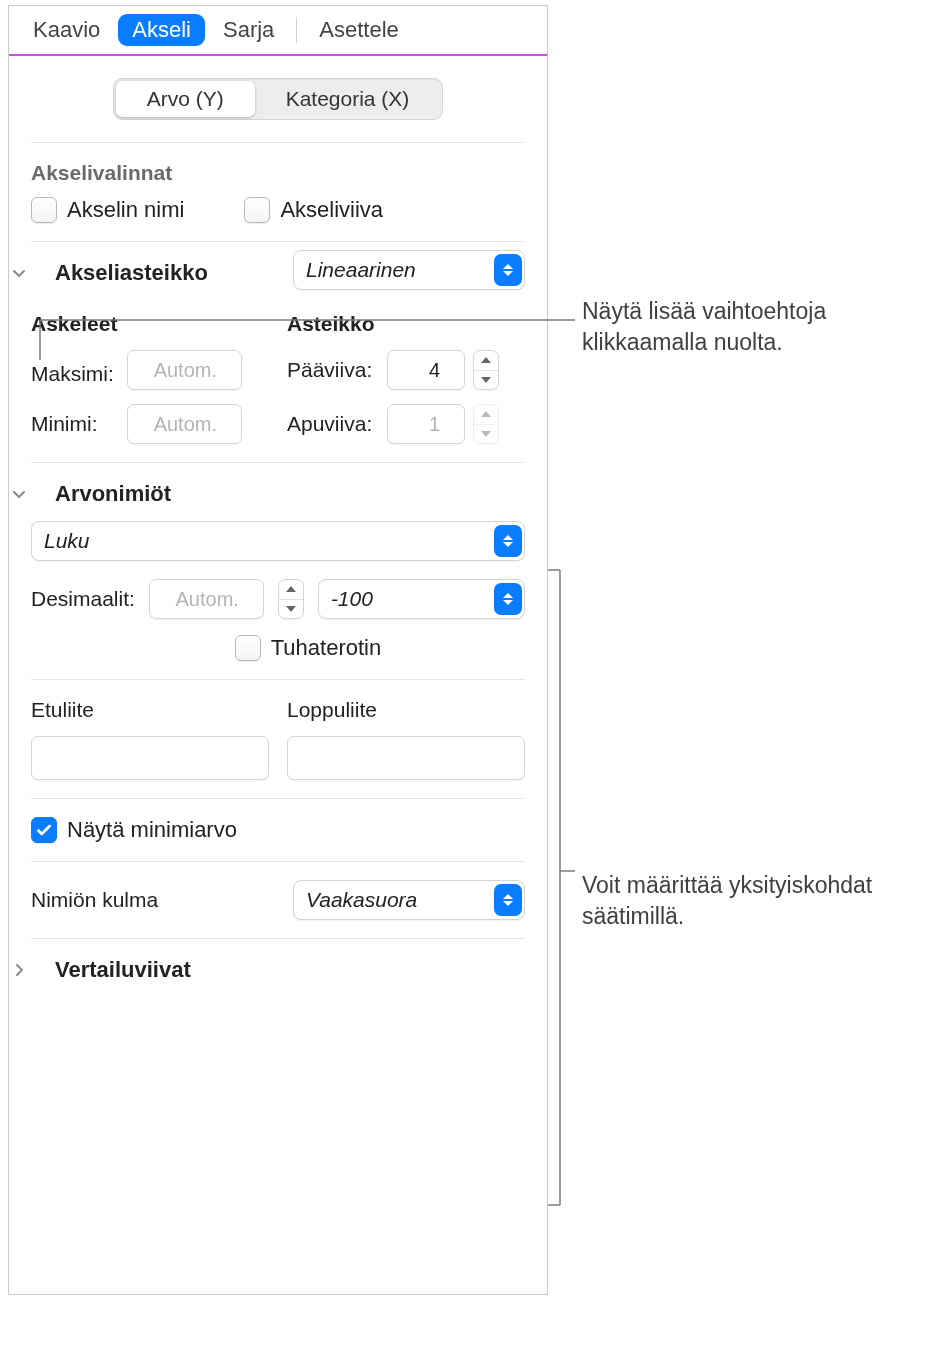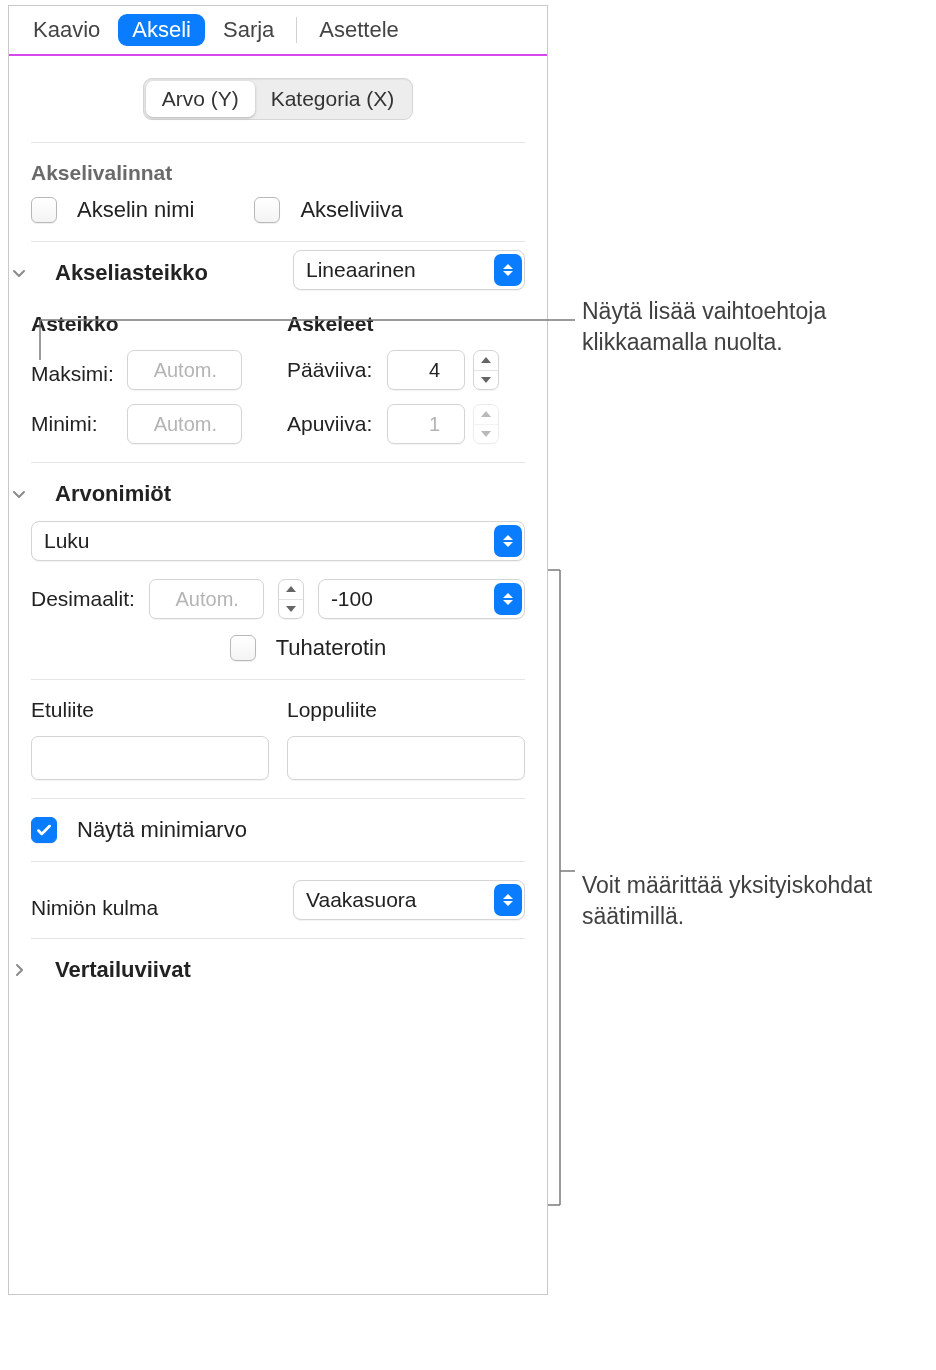--- a/index.html
+++ b/index.html
@@ -55,21 +55,21 @@
   }
   .segmented {
     display: flex;
     background: #ededed;
     border: 1px solid #d6d6d6;
     border-radius: 9px;
     padding: 2px;
     box-shadow: 0 1px 1px rgba(0,0,0,0.05) inset;
   }
   .seg-btn {
-    padding: 6px 16px;
+    padding: 6px 31px;
     border-radius: 7px;
     color: #333;
     cursor: pointer;
     font-size: 21px;
   }
   .seg-btn.active {
     background: #fff;
     box-shadow: 0 1px 3px rgba(0,0,0,0.25);
   }
   
@@ -87,21 +87,21 @@
   }
   .row {
     display: flex;
     align-items: center;
     gap: 12px;
   }
   
   .checkbox {
     display: flex;
     align-items: center;
-    gap: 20px;
+    gap: 10px;
     cursor: pointer;
   }
   .cb-box {
     width: 26px; height: 26px;
     border: 1px solid #b8b8b8;
     border-radius: 6px;
     background: linear-gradient(#fff,#f4f4f4);
     box-shadow: 0 1px 1px rgba(0,0,0,0.07);
     display: flex; align-items: center; justify-content: center;
   }
@@ -141,20 +141,21 @@
     height: 40px;
     background: #fff;
     box-shadow: 0 1px 1px rgba(0,0,0,0.05);
     cursor: pointer;
     padding: 0 2px 0 12px;
   }
   .popup .popup-text {
     flex: 1;
     font-size: 21px;
     color: #222;
+    font-style: italic;
   }
   .popup .popup-knob {
     width: 28px; height: 32px;
     border-radius: 7px;
     background: #0a7cff;
     display: flex; flex-direction: column;
     align-items: center; justify-content: center;
     gap: 2px;
   }
   .popup .popup-knob span {
@@ -282,22 +283,22 @@
       <div class="popup" style="width:232px;">
         <span class="popup-text">Lineaarinen</span>
         <span class="popup-knob">
             <span class="up"></span>
             <span class="down"></span>
           </span>
       </div>
     </div>
 
     <div class="grid2" style="margin-top:22px;">
+      <div class="sublabel">Askeleet</div>
       <div class="sublabel">Asteikko</div>
-      <div class="sublabel">Askeleet</div>
 
       <div class="fieldpair">
         <span class="smalllabel" style="width:88px;margin-top:8px;">Maksimi:</span>
         <div class="textfield" style="width:115px;">
           <input placeholder="Autom." style="">
         </div>
       </div>
       <div class="fieldpair">
         <span class="smalllabel" style="width:92px;">Pääviiva:</span>
         <div class="textfield" style="width:78px;">
@@ -406,21 +407,21 @@
       <div class="cb-box checked">
         <svg viewBox="0 0 16 16">
             <path d="M3 8.5l3 3 7-7" stroke="#fff" stroke-width="2.4" fill="none" stroke-linecap="round" stroke-linejoin="round"></path>
           </svg>
       </div>
       <span class="cb-label">Näytä minimiarvo</span>
     </div>
   </div>
 
   <div class="section">
-    <div class="row" style="gap:20px;align-items:flex-end;">
+    <div class="row" style="gap:20px;">
       <span class="smalllabel" style="flex:1;">Nimiön kulma</span>
       <div class="popup" style="width:232px;">
         <span class="popup-text">Vaakasuora</span>
         <span class="popup-knob">
             <span class="up"></span>
             <span class="down"></span>
           </span>
       </div>
     </div>
   </div>

